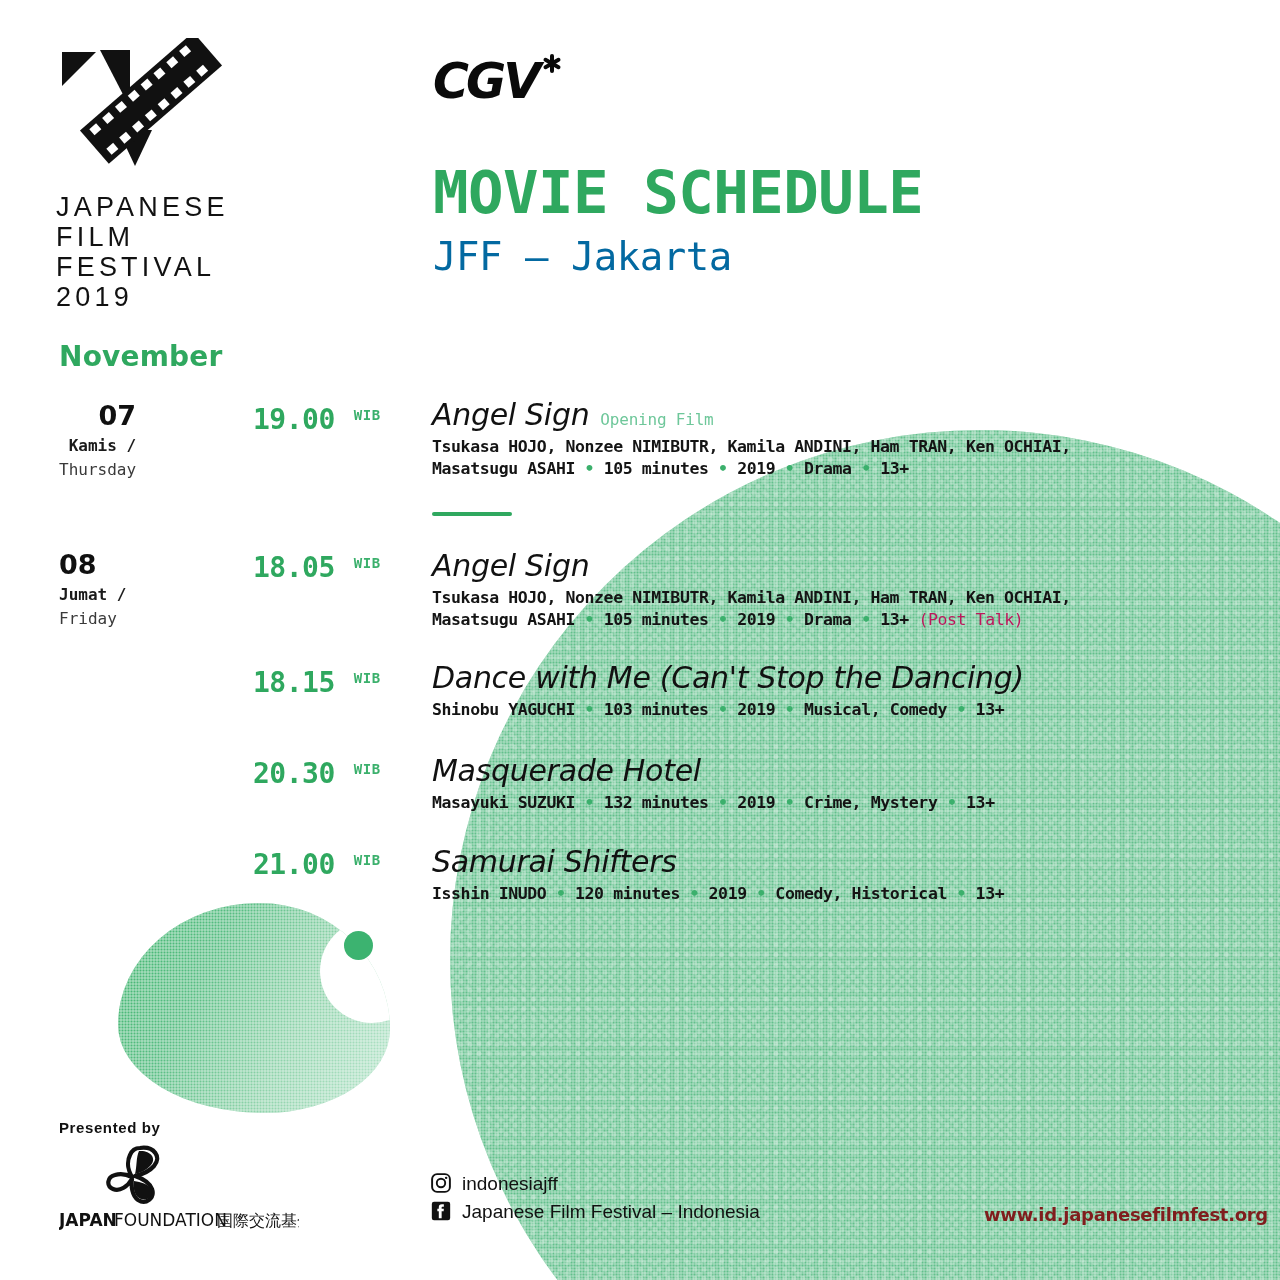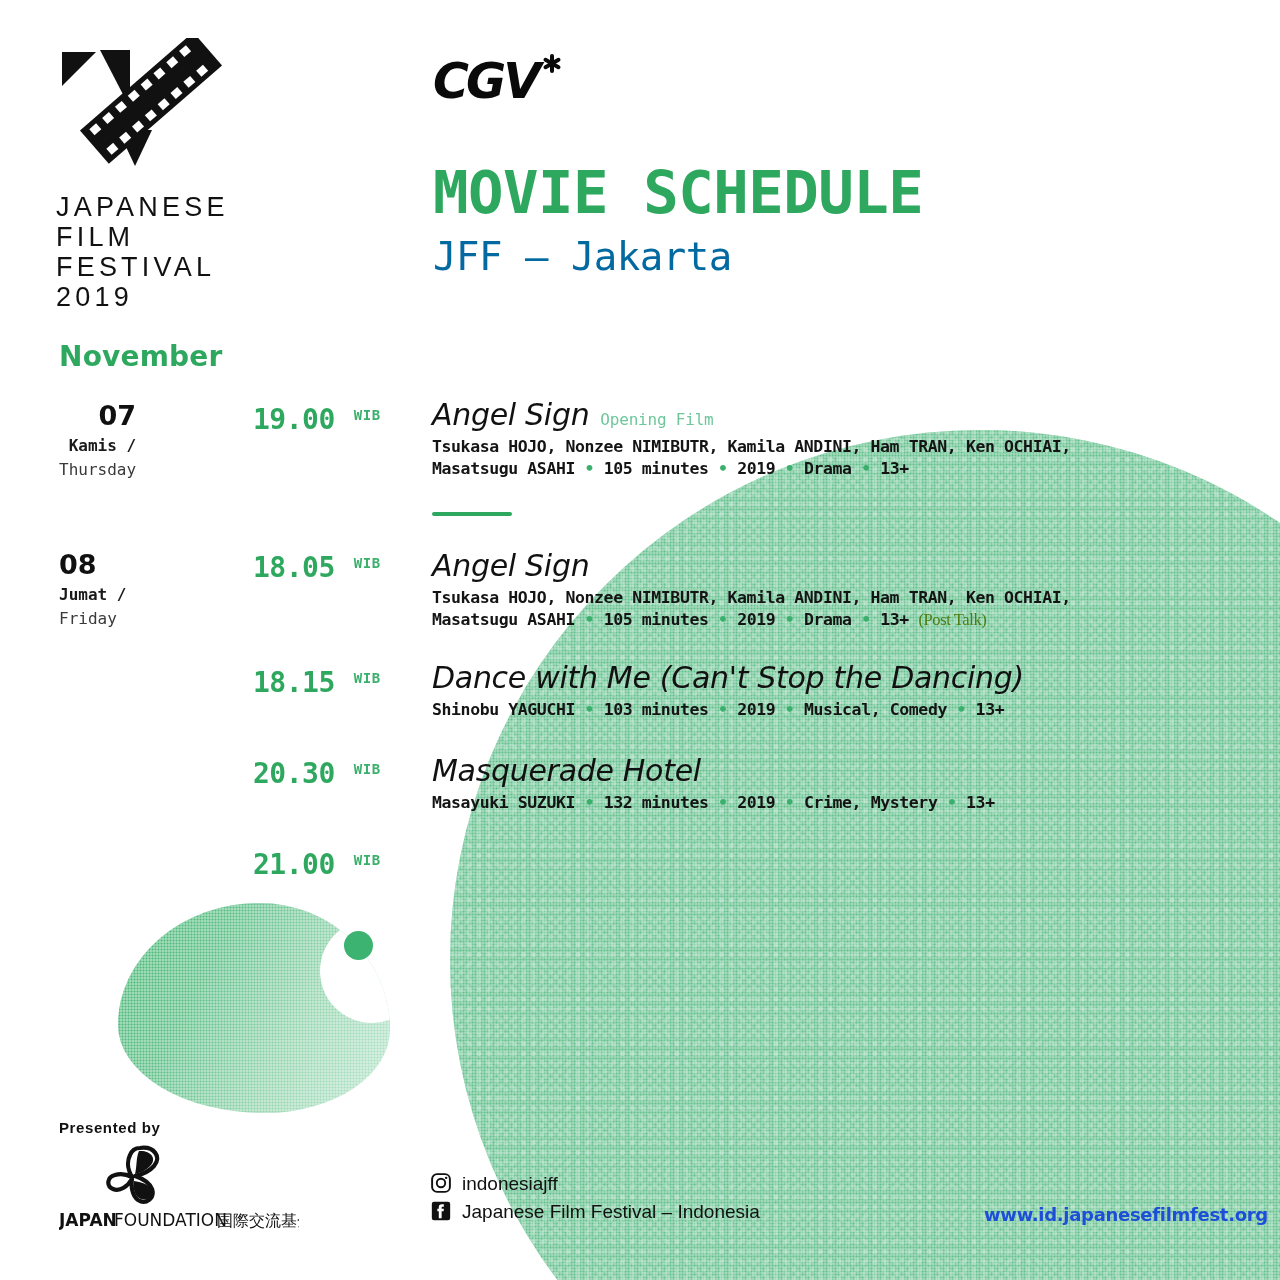--- a/index.html
+++ b/index.html
@@ -138,21 +138,21 @@
     font-family:"DejaVu Sans Mono", monospace;
     font-size:16px;color:#6ec79a;font-style:normal;margin-left:11px;
     font-weight:normal;letter-spacing:-0.2px;
   }
   .film-meta{
     font-family:"DejaVu Sans Mono", monospace;
     font-size:16.5px;font-weight:bold;color:#141414;
     line-height:1.38;margin-top:4px;letter-spacing:-0.4px;
   }
   .film-meta .sep{color:#3bb06c;}
-  .film-meta .posttalk{color:#4d7c0f;font-weight:normal;font-family:Liberation Serif, serif;}
+  .film-meta .posttalk{color:#be185d;font-weight:normal;}
 
   .divider{
     position:absolute;left:432px;top:512px;width:80px;height:4px;
     background:#2fa85f;border-radius:2px;
   }
 
   
   .presented{
     position:absolute;left:59px;top:1119px;
     font-family:"Liberation Sans", sans-serif;
@@ -166,21 +166,21 @@
   .social-row{display:flex;align-items:center;margin-bottom:6px;}
   .social-row .glyph{width:22px;height:22px;margin-right:10px;flex:none;}
   .social-row .txt{
     font-family:"Liberation Sans", sans-serif;
     font-size:19px;color:#111;line-height:1;
   }
 
   .weburl{
     position:absolute;left:984px;top:1204px;
     font-family:"DejaVu Sans", sans-serif;
-    font-size:18px;font-weight:bold;color:#1d4ed8;letter-spacing:-0.3px;
+    font-size:18px;font-weight:bold;color:#7f1d1d;letter-spacing:-0.3px;
   }
 </style>
 </head>
 <body>
 
 <div id="poster">
 
   <div class="blob-layer">
     <div class="big-blob"></div>
     <div class="bean"></div>
@@ -338,20 +338,36 @@
         <span class="sep">•</span>
         <span>Crime, Mystery</span>
         <span class="sep">•</span>
         <span>13+</span>
       </div>
     </div>
 
     <div class="slot" style="left:253px;top:848px;">
       <span class="time">21.00</span><span class="wib">WIB</span>
     </div>
+    <div class="film" style="left:432px;top:845px;width:640px;">
+      <div>
+        <span class="film-title">Samurai Shifters</span>
+      </div>
+      <div class="film-meta">
+        <span>Isshin INUDO</span>
+        <span class="sep">•</span>
+        <span>120 minutes</span>
+        <span class="sep">•</span>
+        <span>2019</span>
+        <span class="sep">•</span>
+        <span>Comedy, Historical</span>
+        <span class="sep">•</span>
+        <span>13+</span>
+      </div>
+    </div>
 
     <div class="presented">Presented by</div>
 
     <div class="jf-logo">
       <svg class="jf-mark" width="74" height="62" viewBox="0 0 74 62">
         <path d="M41 3 C55 1 63 12 55 21 C49 28 40 30 36 31 C42 33 50 36 53 44 C56 53 47 60 39 55 C33 51 32 41 33 34
                  C29 41 21 47 14 44 C7 41 8 32 16 30 C22 28 29 30 33 32 C30 27 27 18 31 10 C33 5 37 3 41 3 Z" fill="none" stroke="#111" stroke-width="4.2" stroke-linejoin="round"></path>
         <path d="M40 6 C51 5 58 13 52 20 C47 26 40 28 36 29 C38 22 37 12 40 6 Z" fill="#111"></path>
         <path d="M52 44 C55 52 47 57 40 53 C35 50 34 42 35 36 C42 37 49 39 52 44 Z" fill="#111"></path>
       </svg>

